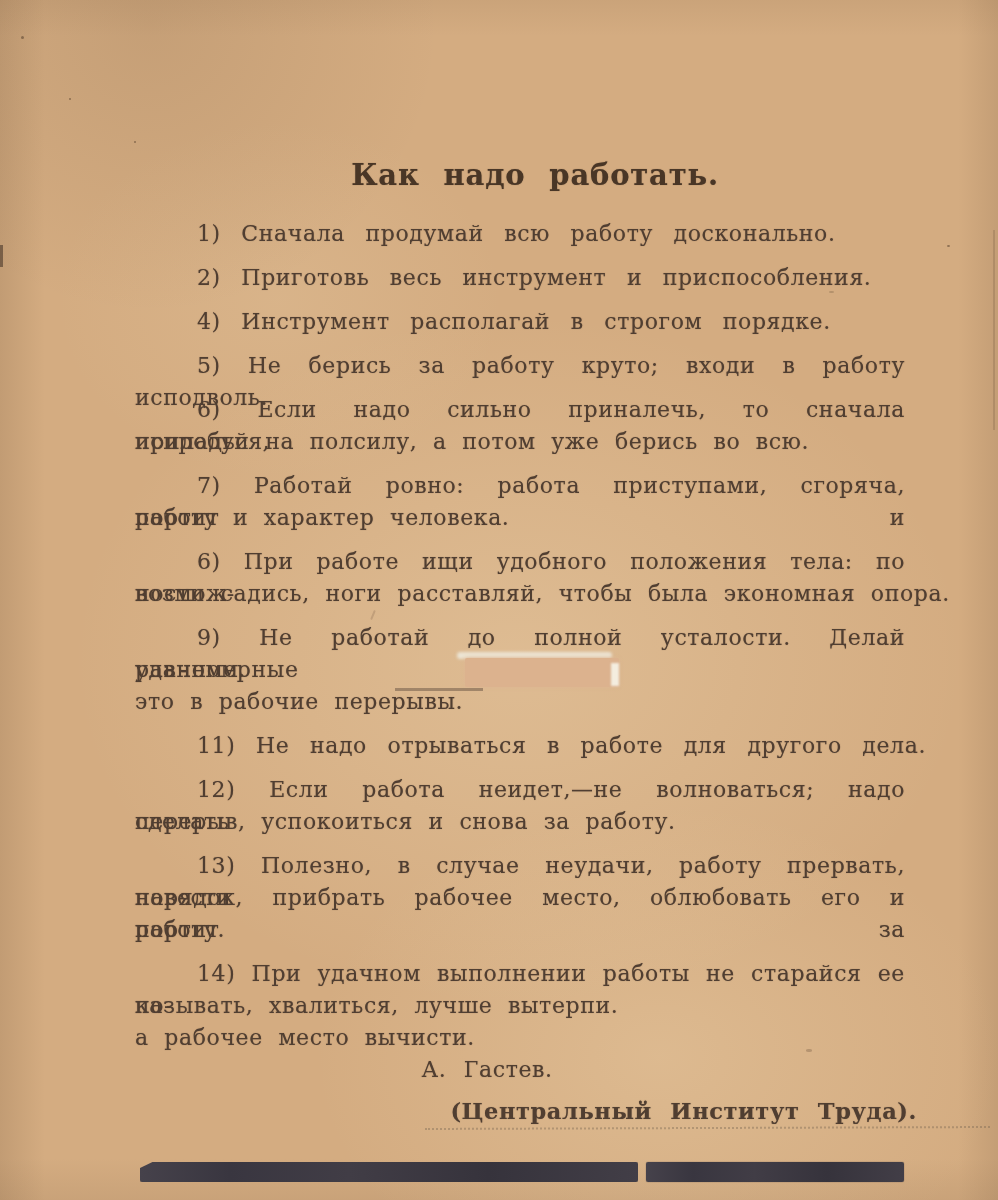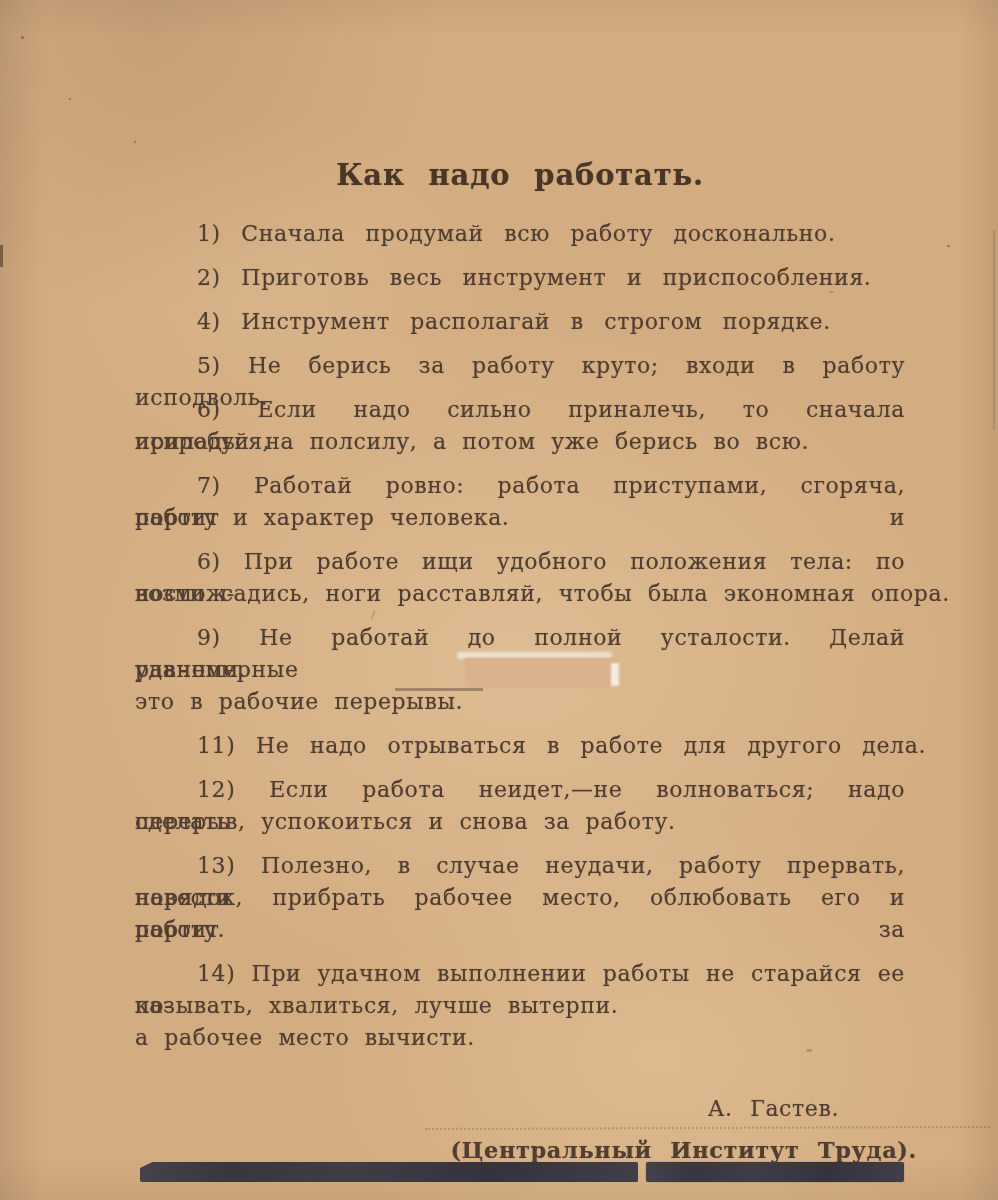--- a/index.html
+++ b/index.html
@@ -10,36 +10,36 @@
     background:
       radial-gradient(circle at 15% 2%, rgba(92,66,44,.12), transparent 20%),
       radial-gradient(ellipse 62% 40% at 52% 55%, rgba(243,221,184,.32), transparent 72%),
       radial-gradient(ellipse 46% 28% at 66% 88%, rgba(241,217,178,.30), transparent 75%),
       radial-gradient(ellipse 30% 20% at 28% 25%, rgba(238,214,176,.18), transparent 75%),
       linear-gradient(90deg, rgba(104,76,50,.17) 0, rgba(104,76,50,0) 4.5%, rgba(104,76,50,0) 96%, rgba(104,76,50,.15) 100%),
       linear-gradient(0deg, rgba(104,76,50,.10) 0, rgba(104,76,50,0) 3.5%, rgba(104,76,50,0) 97%, rgba(104,76,50,.09) 100%),
       #d4ac81;
   }
   .title{
-    position:absolute;top:158px;left:135px;width:770px;margin:0;
+    position:absolute;top:158px;left:150px;width:770px;margin:0;
     font-size:29px;font-weight:bold;text-align:center;
     letter-spacing:.8px;word-spacing:13px;color:#493626;
     text-shadow:0 0 1px rgba(73,54,38,.55);
   }
   .body{position:absolute;top:206px;left:135px;width:770px;}
   .para{margin:0;padding:0;}
   .line{
     height:32px;line-height:32px;font-size:22px;
     letter-spacing:.6px;word-spacing:8px;white-space:nowrap;
     color:#503e31;text-shadow:0 0 1px rgba(80,62,49,.5);
   }
   .first{text-indent:62px;margin-top:12px;}
   .wide{word-spacing:13px;}
   .fill{white-space:normal;text-align:justify;text-align-last:justify;}
-  .sig{text-align:right;padding-right:66px;word-spacing:10px;margin-top:39px;}
+  .sig{text-align:center;padding-right:66px;word-spacing:10px;}
   .org{text-align:right;margin-right:-12px;font-weight:bold;font-size:22.5px;word-spacing:10px;margin-top:9px;}
 
   
   .patch{position:absolute;left:465px;top:658px;width:154px;height:29px;
     background:#dcb28e;box-shadow:0 0 4px rgba(222,182,146,.95);border-radius:2px;}
   .patch-streak{position:absolute;left:457px;top:652px;width:155px;height:7px;
     background:rgba(238,235,222,.85);filter:blur(1.5px);border-radius:3px;}
   .patch-sliver{position:absolute;left:611px;top:663px;width:8px;height:23px;
     background:rgba(246,243,232,.9);filter:blur(1px);}
   .smudge{position:absolute;left:395px;top:688px;width:88px;height:3px;

